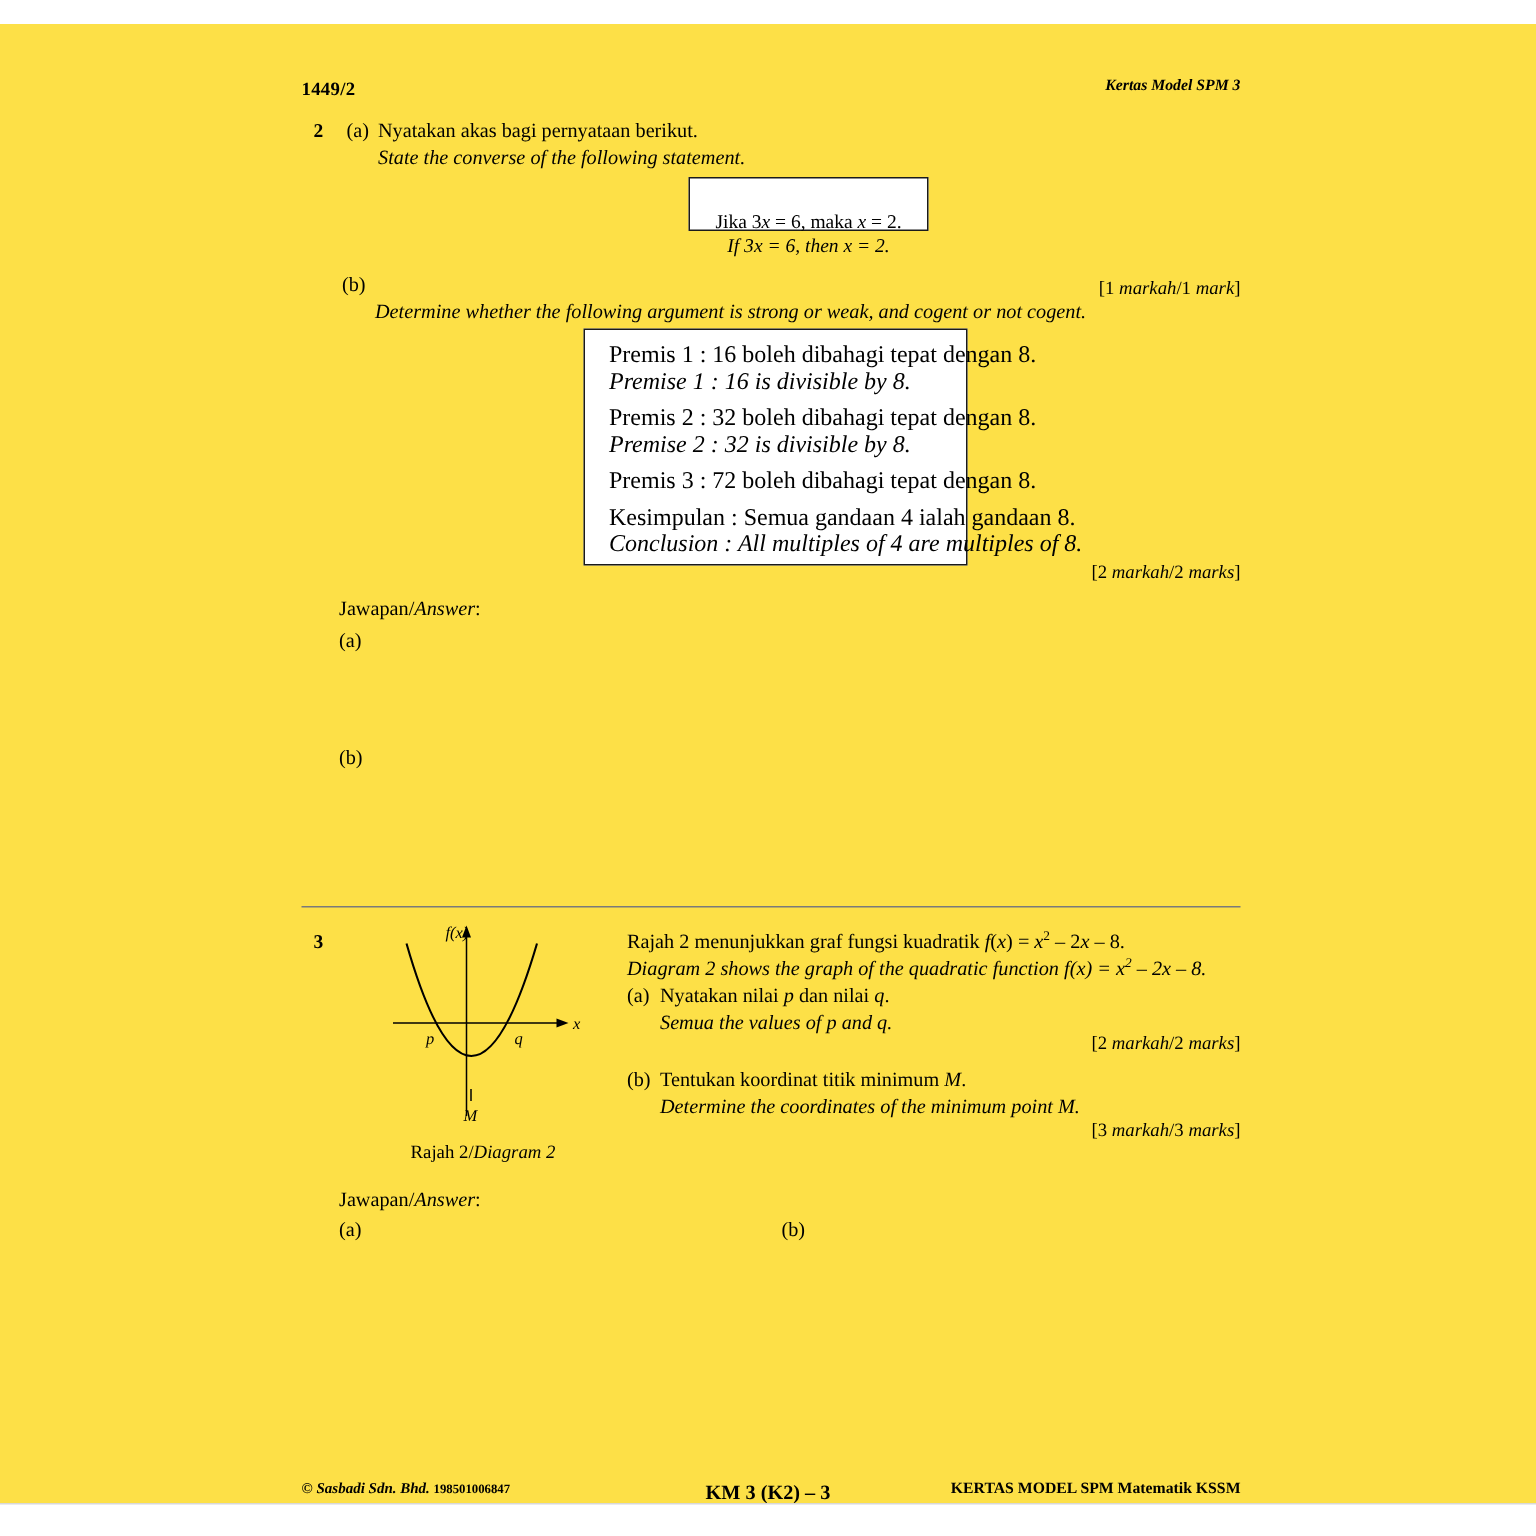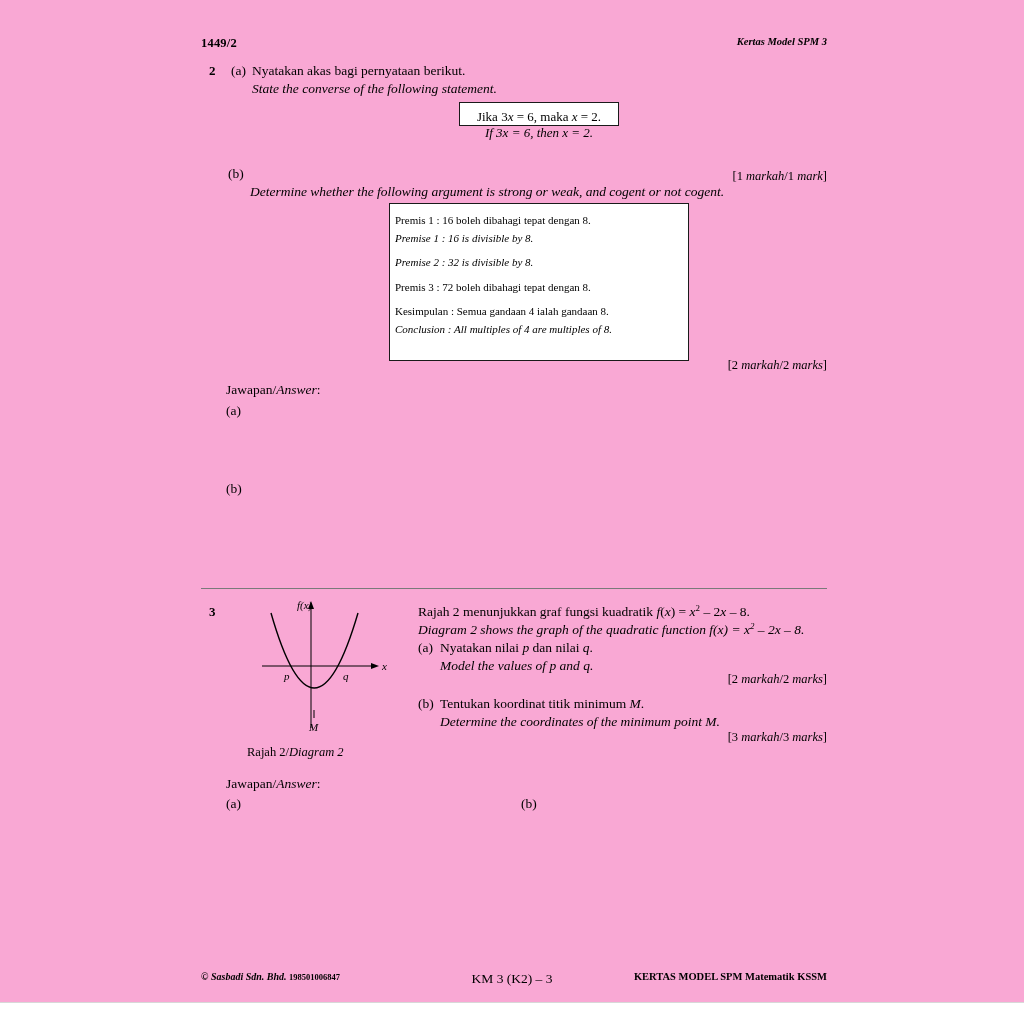--- a/index.html
+++ b/index.html
@@ -10,24 +10,24 @@
   body {
     width: 1024px;
     height: 1024px;
     font-family: "Liberation Serif", serif;
     color: #000000;
     position: relative;
     overflow: hidden;
   }
   .page {
     position: absolute;
-    left: 0; top: 0;
+    left: 0; top: 16px;
     width: 1024px;
     height: 1002px;
-    background: #f9a8d4;
+    background: #fde047;
   }
   .page-bottom-strip {
     position: absolute;
     left: 0;
     top: 1002px;
     width: 1024px;
     height: 22px;
     background: #ffffff;
     border-top: 1px solid #d8d8d8;
   }
@@ -74,33 +74,33 @@
   .box {
     position: absolute;
     border: 1px solid #1a1a1a;
     background: #fff;
     box-sizing: border-box;
   }
   .box1 {
     left: 459px;
     top: 102px;
     width: 160px;
-    height: 24px;
+    height: 36px;
     text-align: center;
-    padding-top: 6px;
+    padding-top: 21px;
     font-size: 13px;
     line-height: 16px;
   }
   .box2 {
     left: 389px;
     top: 203px;
-    width: 300px;
+    width: 256px;
     height: 158px;
-    padding: 8px 10px 6px 5px;
-    font-size: 11px;
+    padding: 8px 10px 6px 16px;
+    font-size: 16px;
   }
   .box2 .grp { margin-bottom: 7px; }
   .box2 .grp:last-child { margin-bottom: 0; }
   .box2 .ln { line-height: 17.5px; white-space: nowrap; }
 
   
   .rule {
     position: absolute;
     left: 201px;
     top: 588px;
@@ -115,33 +115,34 @@
     left: 246px;
     top: 598px;
     width: 150px;
     height: 145px;
   }
   .graph-caption {
     position: absolute;
     left: 247px;
     top: 745px;
     width: 150px;
+    text-align: center;
     font-size: 12.5px;
   }
   
   .ft {
     position: absolute;
     top: 971px;
     font-size: 10px;
   }
   .ft-left { left: 201px; font-style: italic; font-weight: bold; }
   .ft-left .reg { font-style: normal; font-weight: bold; font-size: 8.5px; }
   .ft-center {
     left: 0; width: 1024px; text-align: center;
-    font-size: 13.5px; font-weight: normal;
+    font-size: 13.5px; font-weight: bold;
   }
   .ft-right { right: 197px; font-size: 10.5px; font-weight: bold; }
   .nowrap { white-space: nowrap; }
 </style>
 </head>
 <body>
 
 <div class="page">
 
   <div class="hdr hdr-left">1449/2</div>
@@ -162,20 +163,21 @@
 
   <div class="lbl" style="left:228px; top:166px;">(b)</div>
   <div class="lbl it" style="left:250px; top:184px;">Determine whether the following argument is strong or weak, and cogent or not cogent.</div>
 
   <div class="box box2">
     <div class="grp">
       <div class="ln">Premis 1  : 16 boleh dibahagi tepat dengan 8.</div>
       <div class="ln it">Premise 1 : 16 is divisible by 8.</div>
     </div>
     <div class="grp">
+      <div class="ln">Premis 2  : 32 boleh dibahagi tepat dengan 8.</div>
       <div class="ln it">Premise 2 : 32 is divisible by 8.</div>
     </div>
     <div class="grp">
       <div class="ln">Premis 3  : 72 boleh dibahagi tepat dengan 8.</div>
     </div>
     <div class="grp">
       <div class="ln">Kesimpulan : Semua gandaan 4 ialah gandaan 8.</div>
       <div class="ln it">Conclusion : All multiples of 4 are multiples of 8.</div>
     </div>
   </div>
@@ -212,21 +214,21 @@
     </svg>
   </div>
 
   <div class="graph-caption"><span>Rajah 2/</span><span class="it">Diagram 2</span></div>
 
   <div class="lbl nowrap" style="left:418px; top:604px;">Rajah 2 menunjukkan graf fungsi kuadratik <span class="it">f</span>(<span class="it">x</span>) = <span class="it">x</span><sup>2</sup> – 2<span class="it">x</span> – 8.</div>
   <div class="lbl it nowrap" style="left:418px; top:622px;">Diagram 2 shows the graph of the quadratic function f(x) = x<sup>2</sup> – 2x – 8.</div>
 
   <div class="lbl" style="left:418px; top:640px;">(a)</div>
   <div class="lbl nowrap" style="left:440px; top:640px;">Nyatakan nilai <span class="it">p</span> dan nilai <span class="it">q</span>.</div>
-  <div class="lbl it nowrap" style="left:440px; top:658px;">Model the values of p and q.</div>
+  <div class="lbl it nowrap" style="left:440px; top:658px;">Semua the values of p and q.</div>
 
   <div class="marks" style="top:672px;">[2 <span class="it">markah</span>/2 <span class="it">marks</span>]</div>
 
   <div class="lbl" style="left:418px; top:696px;">(b)</div>
   <div class="lbl nowrap" style="left:440px; top:696px;">Tentukan koordinat titik minimum <span class="it">M</span>.</div>
   <div class="lbl it nowrap" style="left:440px; top:714px;">Determine the coordinates of the minimum point M.</div>
 
   <div class="marks" style="top:730px;">[3 <span class="it">markah</span>/3 <span class="it">marks</span>]</div>
 
   <div class="lbl" style="left:226px; top:776px;"><span>Jawapan/</span><span class="it">Answer</span><span>:</span></div>

